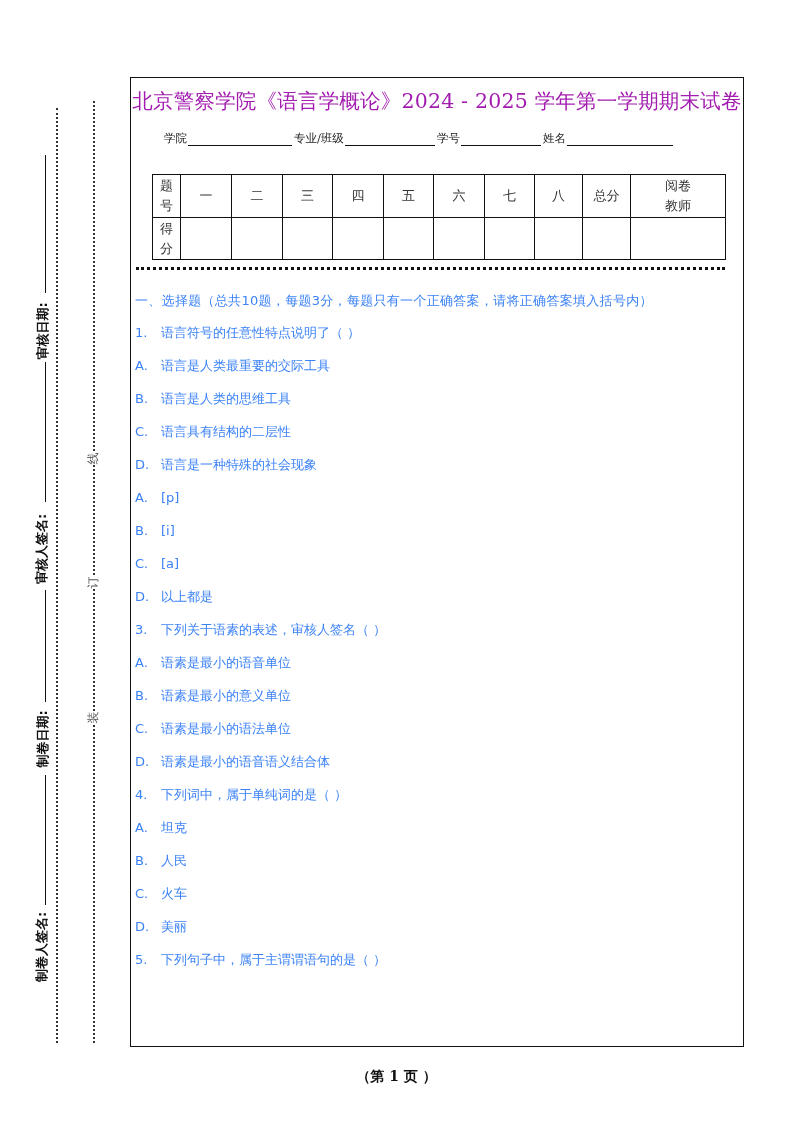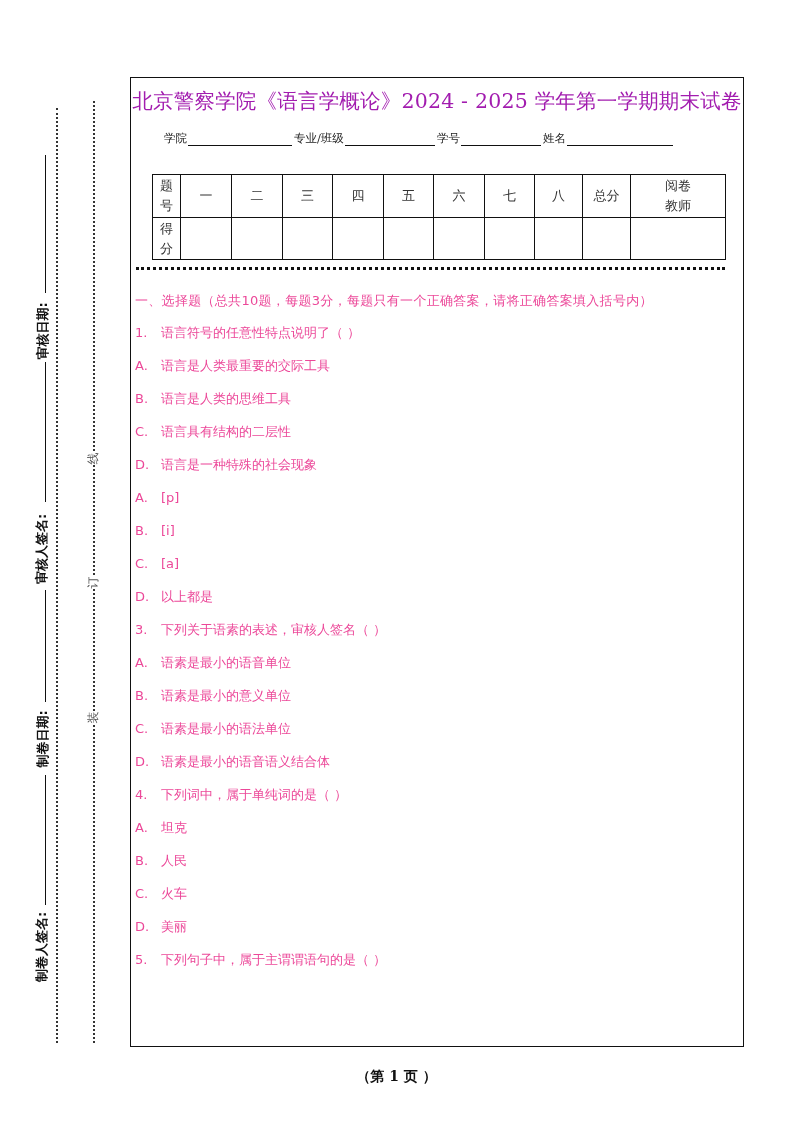--- a/index.html
+++ b/index.html
@@ -30,21 +30,21 @@
   table.score { position: absolute; left: 21px; top: 96px; border-collapse: collapse;
                 font-size: 13px; color: #333; font-family: "DejaVu Sans", "Liberation Sans", sans-serif; }
   table.score td { border: 1px solid #111; text-align: center; vertical-align: middle; padding: 0; }
   table.score tr.r1 td { height: 42px; }
   table.score tr.r2 td { height: 41px; }
   .stack { line-height: 20px; display: inline-block; }
 
   .dotsep { position: absolute; left: 5px; right: 18px; top: 189px; border-top: 3px dotted #111; }
 
   .content { position: absolute; left: 4px; right: 10px; top: 212px;
-             font-family: "DejaVu Sans", "Liberation Sans", sans-serif; font-size: 13px; color: #ec4899; }
+             font-family: "DejaVu Sans", "Liberation Sans", sans-serif; font-size: 13px; color: #3b82f6; }
   .section-head { line-height: 22px; letter-spacing: 0.3px; margin-bottom: 10px; }
   .line { height: 33px; line-height: 22px; white-space: nowrap; }
   .num { display: inline-block; width: 26px; }
 
   .footer { position: absolute; top: 1068px; left: 0; right: 0; text-align: center;
             font-size: 14px; font-weight: bold; font-family: "DejaVu Serif", "Liberation Serif", serif; }
 </style>
 </head>
 <body>
 

